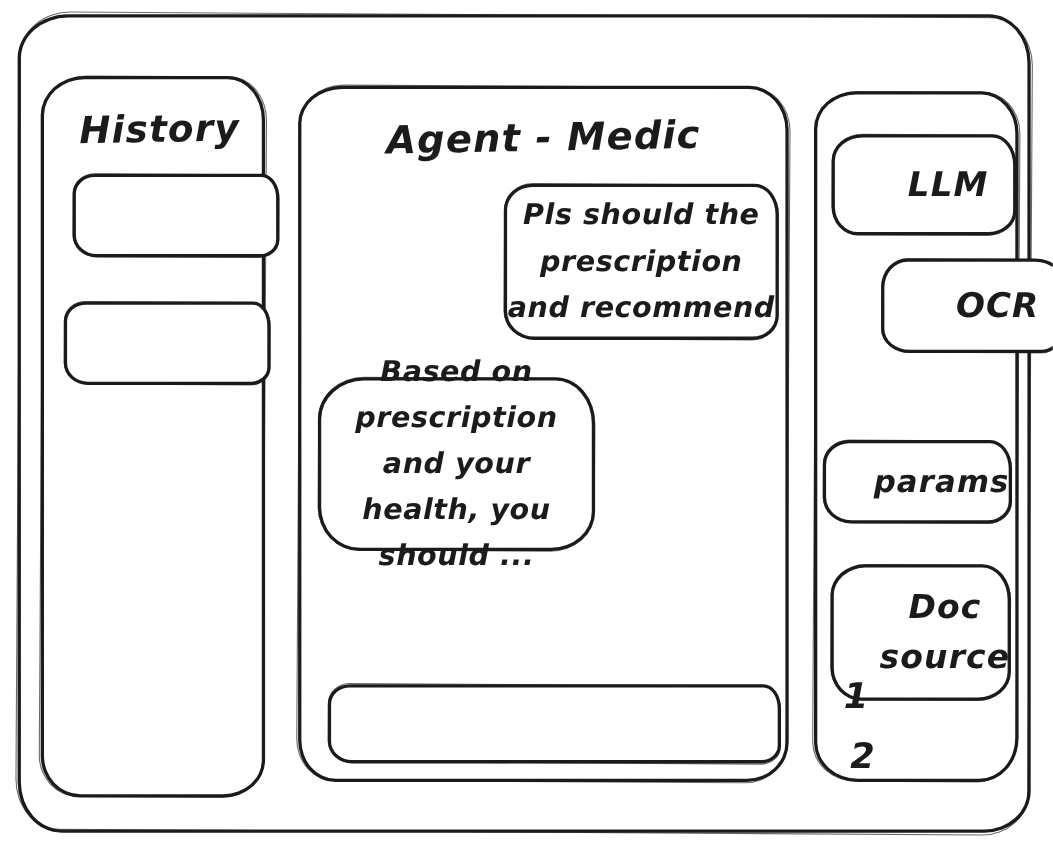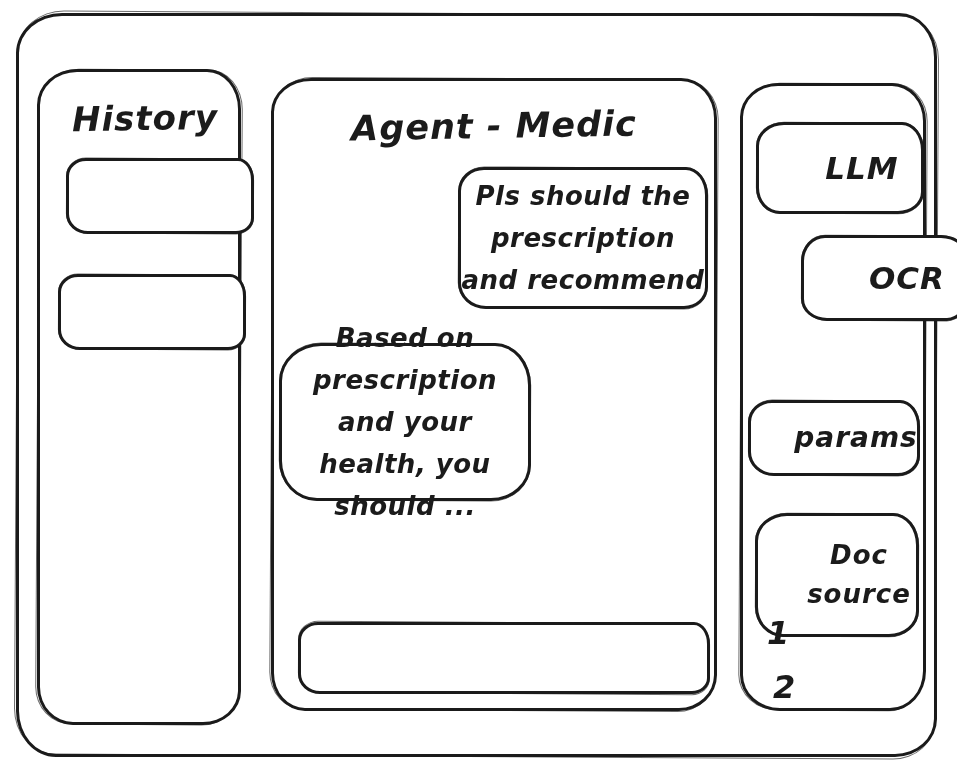--- a/index.html
+++ b/index.html
@@ -70,21 +70,21 @@
     font-size:26px;
     line-height:1.62;
     letter-spacing:.5px;
     white-space:pre-line;
   }
   .bubble-user{
     left:184px;top:86px;width:250px;height:142px;
     border-radius:26px 22px 24px 28px / 24px 28px 22px 26px;
   }
   .bubble-agent{
-    left:5px;top:262px;width:252px;height:158px;
+    left:15px;top:262px;width:252px;height:158px;
     border-radius:42px 36px 40px 38px / 38px 42px 36px 40px;
   }
   .input-bar{
     left:24px;top:541px;width:412px;height:72px;
     border-radius:20px 16px 18px 22px / 18px 22px 16px 20px;
   }
   .input-bar input{
     position:absolute;inset:0;
     width:100%;height:100%;
     border:none;outline:none;background:transparent;
@@ -109,21 +109,21 @@
     white-space:pre-line;
     line-height:1.5;
     padding-left:44px;
   }
   .tool-llm{left:13px;top:36px;width:168px;height:92px;
     border-radius:28px 22px 26px 24px / 24px 28px 22px 26px;}
   .tool-ocr{left:13px;top:149px;width:168px;height:86px;
     border-radius:24px 28px 22px 26px / 26px 24px 28px 22px;margin-left:45px;}
   .tool-params{left:5px;top:314px;width:172px;height:76px;font-size:28px;
     border-radius:24px 20px 22px 26px / 22px 26px 20px 24px;}
-  .tool-doc{left:12px;top:427px;width:164px;height:124px;font-size:26px;
+  .tool-doc{left:12px;top:427px;width:164px;height:124px;font-size:30px;
     border-radius:32px 26px 30px 28px / 28px 32px 26px 30px;}
   .doc-num{
     position:absolute;
     font-size:32px;
     cursor:pointer;
     letter-spacing:1px;
   }
   .num1{left:24px;top:528px;}
   .num2{left:30px;top:582px;}
 </style>

